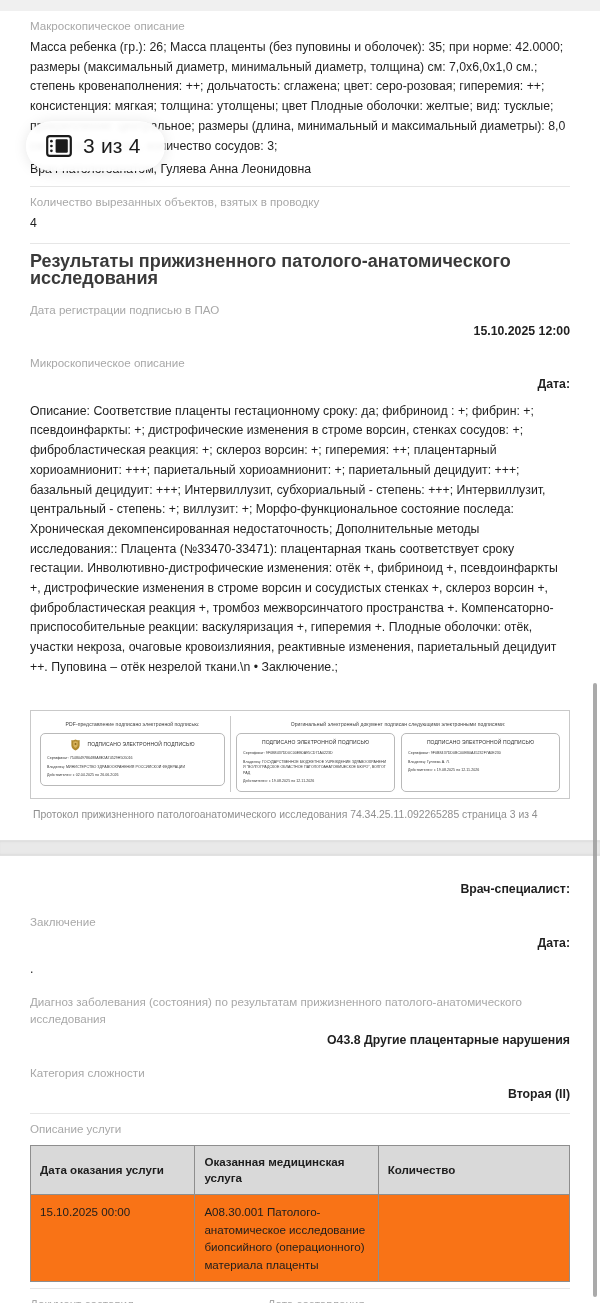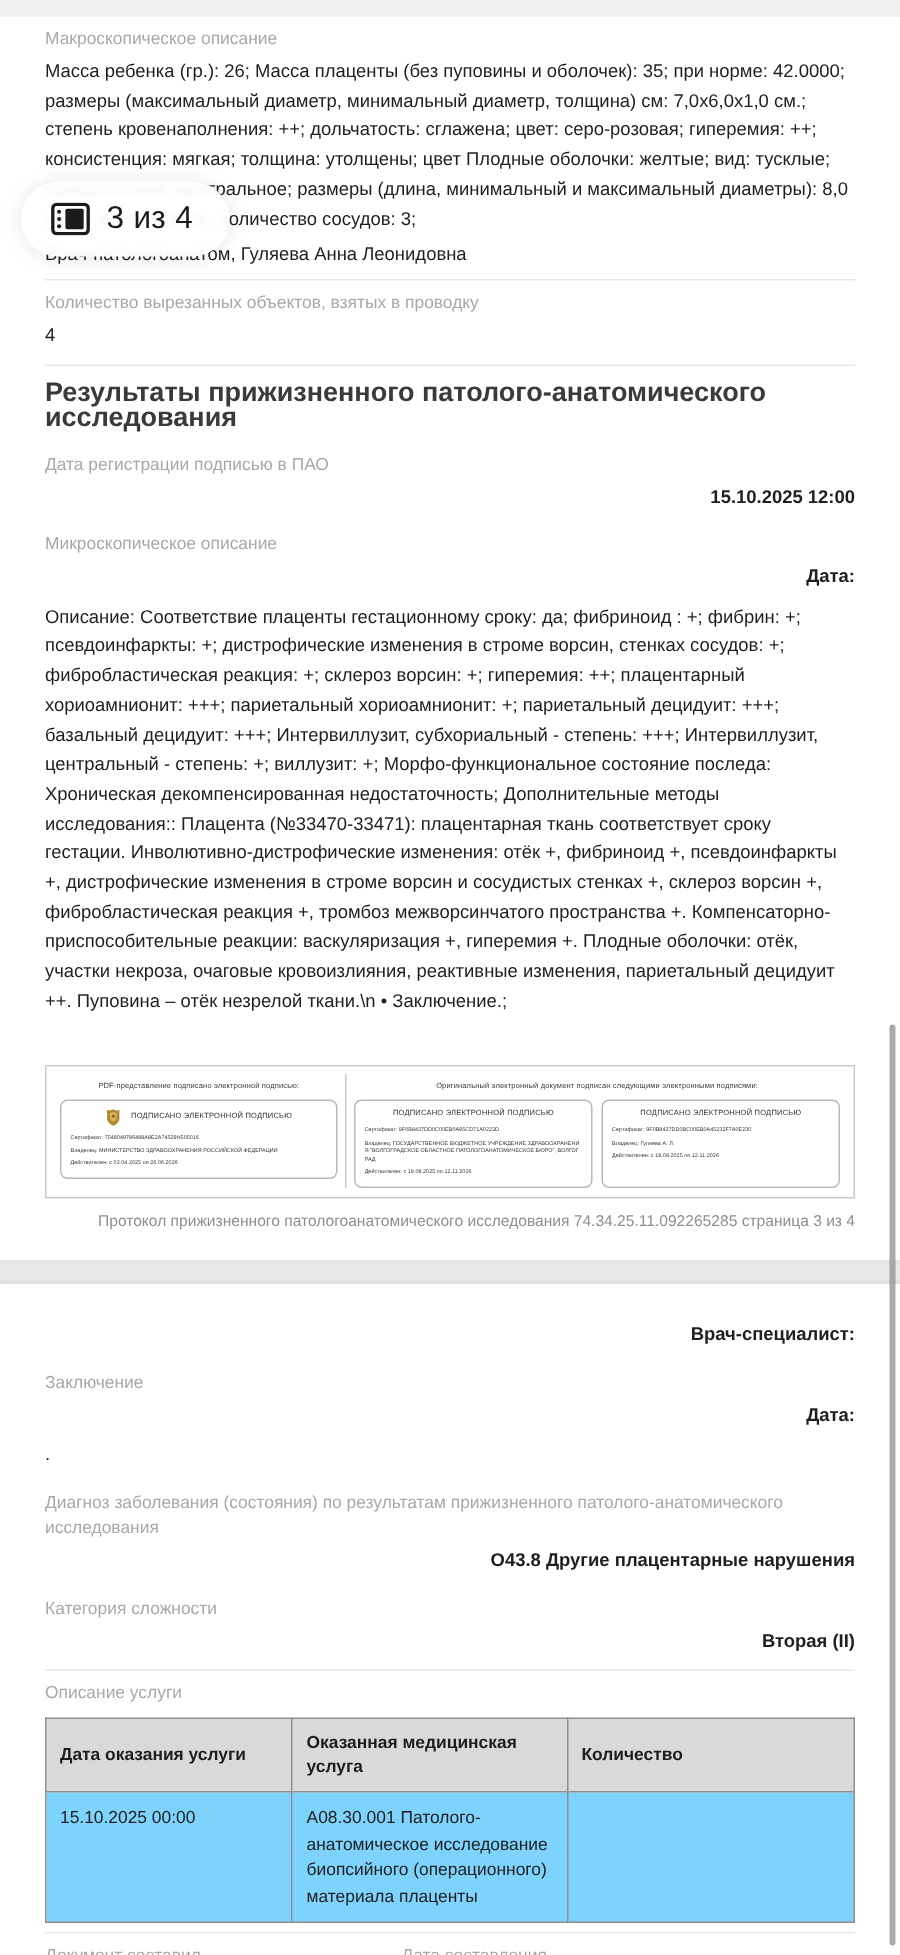--- a/index.html
+++ b/index.html
@@ -123,21 +123,20 @@
     line-height: 5.4px;
     padding: 1.6px 0;
     letter-spacing: .01em;
     word-break: break-all;
   }
   .sig-footer {
     color: #8f8f8f;
     font-size: 10.4px;
     line-height: 15px;
     padding: 8px 0 0 3px;
-    text-align: right;
   }
 
   
   table.services {
     width: 100%;
     border-collapse: collapse;
     margin: 4px 0 6px 0;
     table-layout: fixed;
   }
   table.services th {
@@ -151,35 +150,35 @@
     line-height: 16px;
     vertical-align: middle;
   }
   table.services td {
     border: 1px solid #8e8e8e;
     font-size: 11.6px;
     color: #1d1d1d;
     padding: 8px 9px;
     line-height: 17.5px;
     vertical-align: top;
-    background: #7dd3fc;
+    background: #f97316;
   }
   .col-a { width: 30.5%; }
   .col-b { width: 34%; }
   .col-c { width: 35.5%; }
 
   
   .two-col { display: flex; }
   .two-col > div:first-child { width: 44%; }
   .two-col > div:last-child { width: 56%; }
 
   
   #page-badge {
     position: absolute;
-    left: 14px;
+    left: 26px;
     top: 110px;
     height: 50px;
     display: flex;
     align-items: center;
     gap: 11px;
     padding: 0 24px 0 20px;
     background: rgba(255,255,255,0.93);
     border-radius: 26px;
     box-shadow: 0 1px 14px rgba(0,0,0,.10);
     backdrop-filter: blur(2px);

